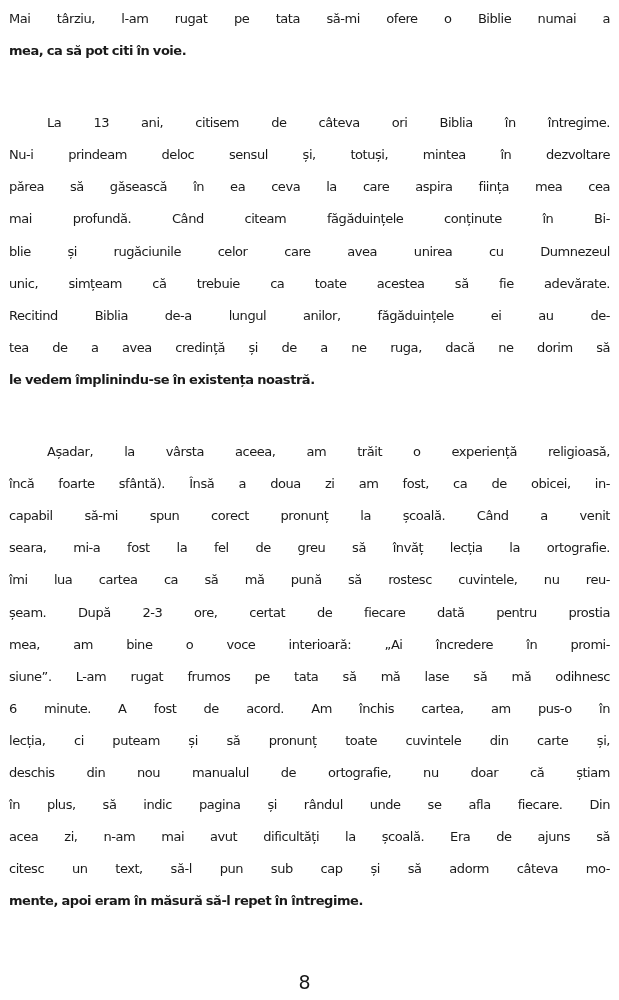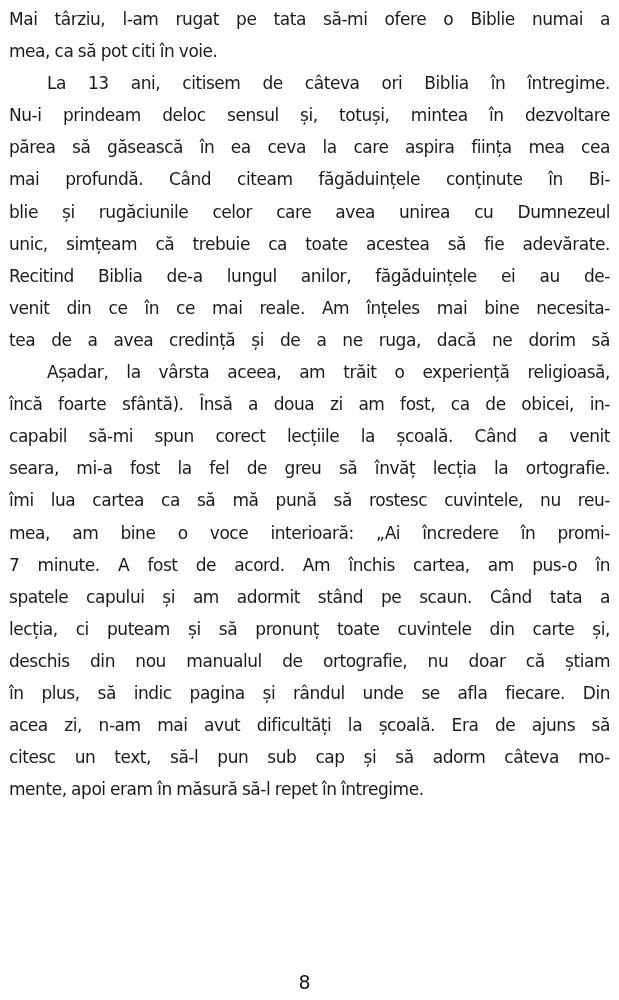--- a/index.html
+++ b/index.html
@@ -18,32 +18,34 @@
   .page {
     position: absolute;
     left: 9px;
     top: 3px;
     width: 601px;
   }
   .line {
     display: block;
     height: 32.1px;
     line-height: 32px;
-    font-size: 17px;
+    font-size: 13px;
     white-space: nowrap;
     text-align: justify;
     text-align-last: justify;
     letter-spacing: -0.45px;
     word-spacing: -0.5px;
   }
   .line.last {
     text-align-last: left;
+    font-weight: bold;
   }
   .line.indent {
     padding-left: 38px;
+    margin-top: 40px;
   }
   .page-number {
     position: absolute;
     left: 0;
     width: 609px;
     top: 968px;
     text-align: center;
     font-size: 19px;
     line-height: 28px;
   }
@@ -59,33 +61,34 @@
   </div>
 
   <div>
     <span class="line indent">La 13 ani, citisem de câteva ori Biblia în întregime.</span>
     <span class="line">Nu-i prindeam deloc sensul și, totuși, mintea în dezvoltare</span>
     <span class="line">părea să găsească în ea ceva la care aspira ființa mea cea</span>
     <span class="line">mai profundă. Când citeam făgăduințele conținute în Bi-</span>
     <span class="line">blie și rugăciunile celor care avea unirea cu Dumnezeul</span>
     <span class="line">unic, simțeam că trebuie ca toate acestea să fie adevărate.</span>
     <span class="line">Recitind Biblia de-a lungul anilor, făgăduințele ei au de-</span>
-    <span class="line">venit din ce în ce mai reale. Am înțeles mai bine necesita-</span>
     <span class="line">tea de a avea credință și de a ne ruga, dacă ne dorim să</span>
+    <span class="line last">le vedem împlinindu-se în existența noastră.</span>
   </div>
 
   <div>
     <span class="line indent">Așadar, la vârsta aceea, am trăit o experiență religioasă,</span>
     <span class="line">încă foarte sfântă). Însă a doua zi am fost, ca de obicei, in-</span>
-    <span class="line">capabil să-mi spun corect lecțiile la școală. Când a venit</span>
+    <span class="line">capabil să-mi spun corect pronunț la școală. Când a venit</span>
     <span class="line">seara, mi-a fost la fel de greu să învăț lecția la ortografie.</span>
     <span class="line">îmi lua cartea ca să mă pună să rostesc cuvintele, nu reu-</span>
+    <span class="line">șeam. După 2-3 ore, certat de fiecare dată pentru prostia</span>
     <span class="line">mea, am bine o voce interioară: „Ai încredere în promi-</span>
-    <span class="line">7 minute. A fost de acord. Am închis cartea, am pus-o în</span>
-    <span class="line">spatele capului și am adormit stând pe scaun. Când tata a</span>
+    <span class="line">siune”. L-am rugat frumos pe tata să mă lase să mă odihnesc</span>
+    <span class="line">6 minute. A fost de acord. Am închis cartea, am pus-o în</span>
     <span class="line">lecția, ci puteam și să pronunț toate cuvintele din carte și,</span>
     <span class="line">deschis din nou manualul de ortografie, nu doar că știam</span>
     <span class="line">în plus, să indic pagina și rândul unde se afla fiecare. Din</span>
     <span class="line">acea zi, n-am mai avut dificultăți la școală. Era de ajuns să</span>
     <span class="line">citesc un text, să-l pun sub cap și să adorm câteva mo-</span>
     <span class="line last">mente, apoi eram în măsură să-l repet în întregime.</span>
   </div>
 </div>
 
 <div class="page-number">8</div>

